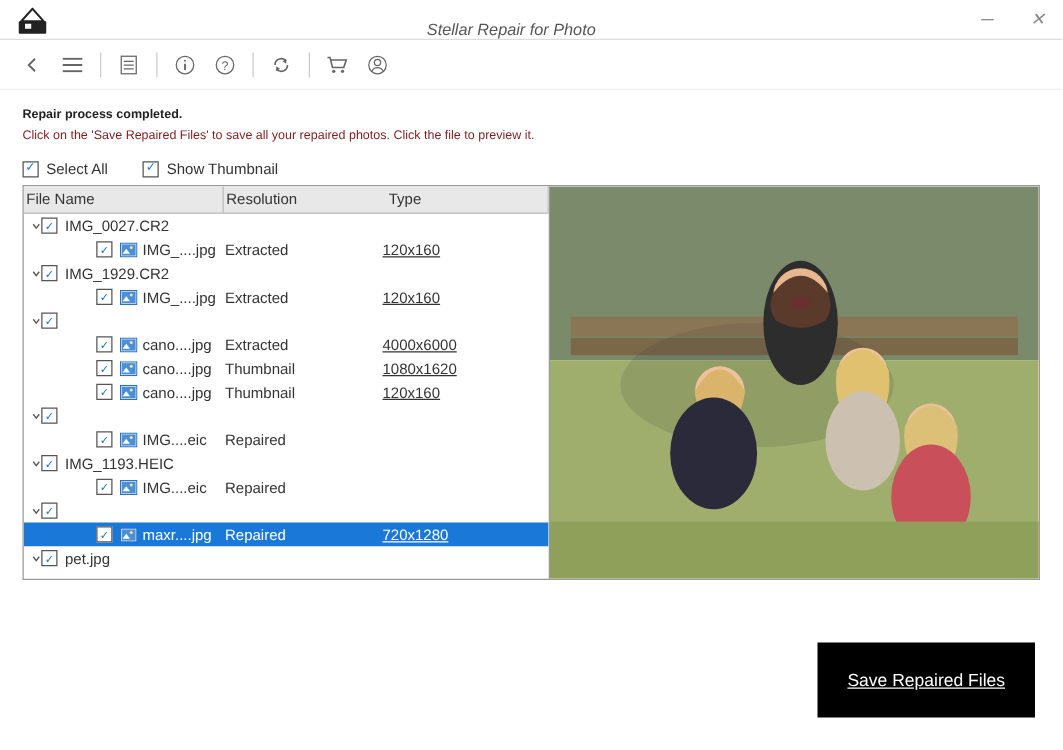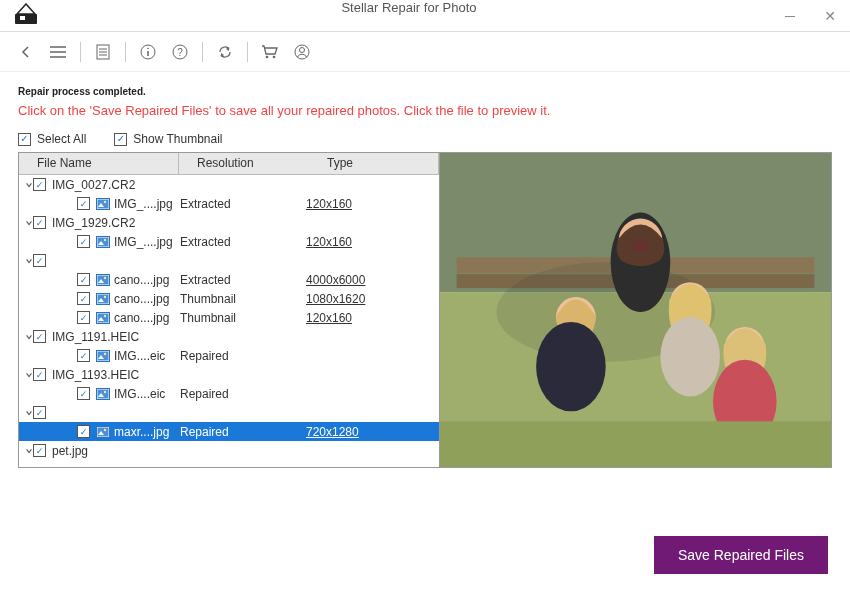--- a/index.html
+++ b/index.html
@@ -8,22 +8,23 @@
       font-size: 12px;
       background: #fff;
       width: 850px;
       height: 600px;
       overflow: hidden;
       color: #333;
     }
     .titlebar {
       height: 32px;
       display: flex;
-      align-items: flex-start;
+      align-items: flex-end;
       border-bottom: 1px solid #ddd;
+      font-style: italic;
     }
     .logo {
       width: 28px;
       height: 28px;
       margin: 0 8px 0 12px;
       display: flex;
       align-items: center;
       justify-content: center;
     }
     .title { flex: 1; text-align: center; font-size: 13px; color: #555; }
@@ -62,22 +63,22 @@
     .content {
       padding: 14px 18px;
     }
     .main-heading {
       font-size: 10px;
       font-weight: bold;
       color: #222;
       margin-bottom: 6px;
     }
     .sub-heading {
-      font-size: 13px;
-      color: #ef4444;
+      font-size: 10px;
+      color: #7f1d1d;
     }
     .options-row {
       margin-top: 14px;
       display: flex;
       gap: 28px;
       align-items: center;
       font-size: 12px;
     }
     .check-wrap {
       display: flex;
@@ -108,21 +109,21 @@
       overflow: hidden;
     }
     .headers {
       display: flex;
       background: #e8e8e8;
       border-bottom: 1px solid #bbb;
       height: 22px;
       font-size: 12px;
     }
     .col-h {
-      padding: 3px 18px;
+      padding: 3px 2px;
       border-right: 1px solid #bbb;
     }
     .col-name { width: 160px; }
     .col-type { width: 130px; }
     .col-res  { flex: 1; border-right: none; }
     .tree-body {
       flex: 1;
       overflow-y: auto;
       overflow-x: hidden;
       font-size: 12px;
@@ -185,26 +186,27 @@
     .preview-scene {
       width: 100%;
       height: 100%;
     }
     .footer {
       position: absolute;
       bottom: 26px;
       right: 22px;
     }
     .save-btn {
-      background: #701a75;
+      background: #000000;
       color: #fff;
       border: none;
-      padding: 11px 24px;
+      padding: 22px 24px;
       font-size: 14px;
       cursor: pointer;
+      text-decoration: underline;
     }
     .tree-body::-webkit-scrollbar { width: 14px; }
     .tree-body::-webkit-scrollbar-track { background: #f1f1f1; }
     .tree-body::-webkit-scrollbar-thumb { background: #c4c4c4; }
   </style>
 </head>
 <body>
 
 <div class="titlebar">
   <div class="logo">
@@ -411,21 +413,20 @@
             <span class="cell-type" style="width:130px;padding-left:4px">Thumbnail</span>
             <span class="cell-res">120x160</span>
           </div>
           <div class="row">
             <span class="expander indent0" style="padding-left:6px">
               <svg width="10" height="10" viewBox="0 0 10 10">
                 <path d="M2 3 L5 7 L8 3" stroke="currentColor" stroke-width="1.3" fill="none"></path>
               </svg>
             </span>
             <span class="row-checkbox">✓</span>
-            <span class="cell-name">IMG_1191.HEIC</span>
           </div>
           <div class="row">
             <span class="indent1" style="display:inline-flex;align-items:center">
               <span class="row-checkbox">✓</span>
               <span class="file-icon">
                 <svg width="14" height="12" viewBox="0 0 14 12">
                   <rect x="0.5" y="0.5" width="13" height="11" fill="#fff" stroke="#2a72c4"></rect>
                   <rect x="1.5" y="1.5" width="11" height="9" fill="#4a90d9"></rect>
                   <polygon points="2,9 5,5 8,9" fill="#fff"></polygon>
                   <circle cx="9" cy="4" r="1.2" fill="#ffe680"></circle>

